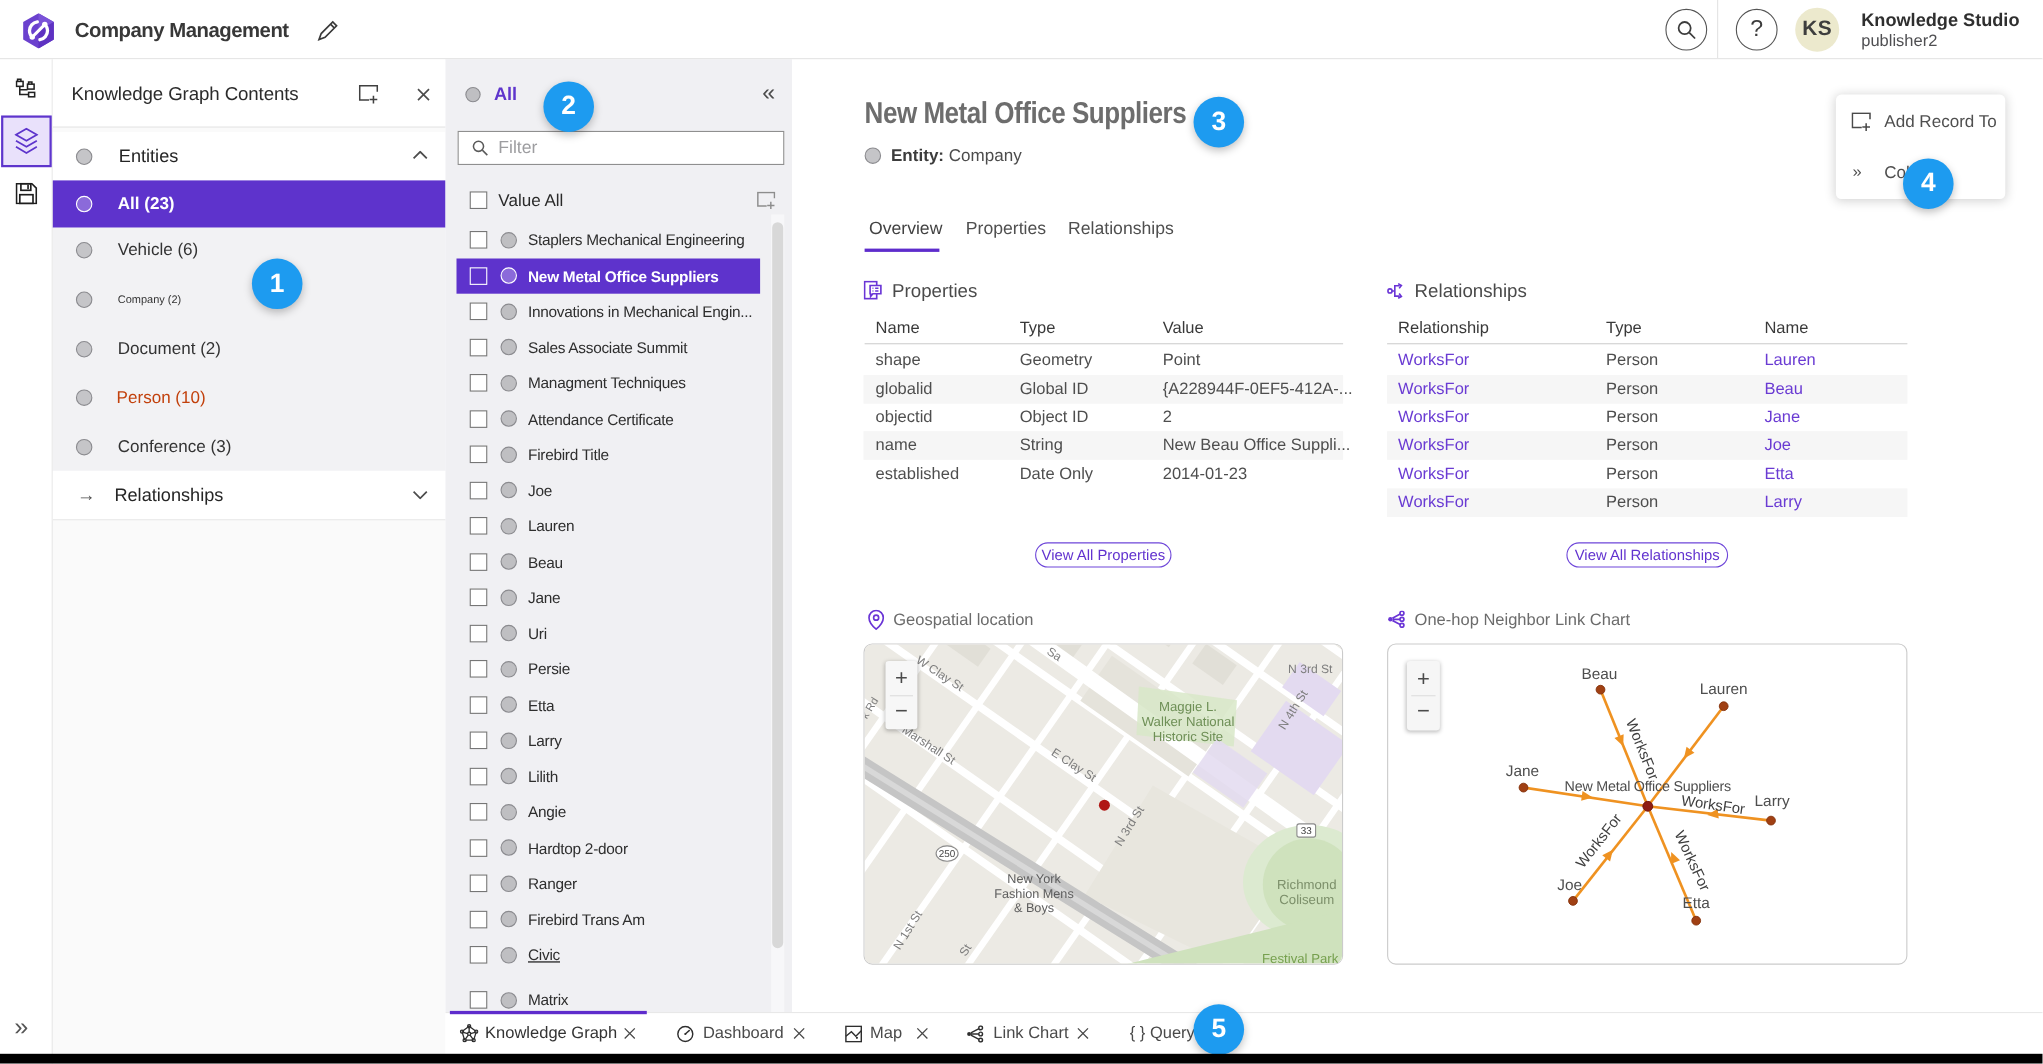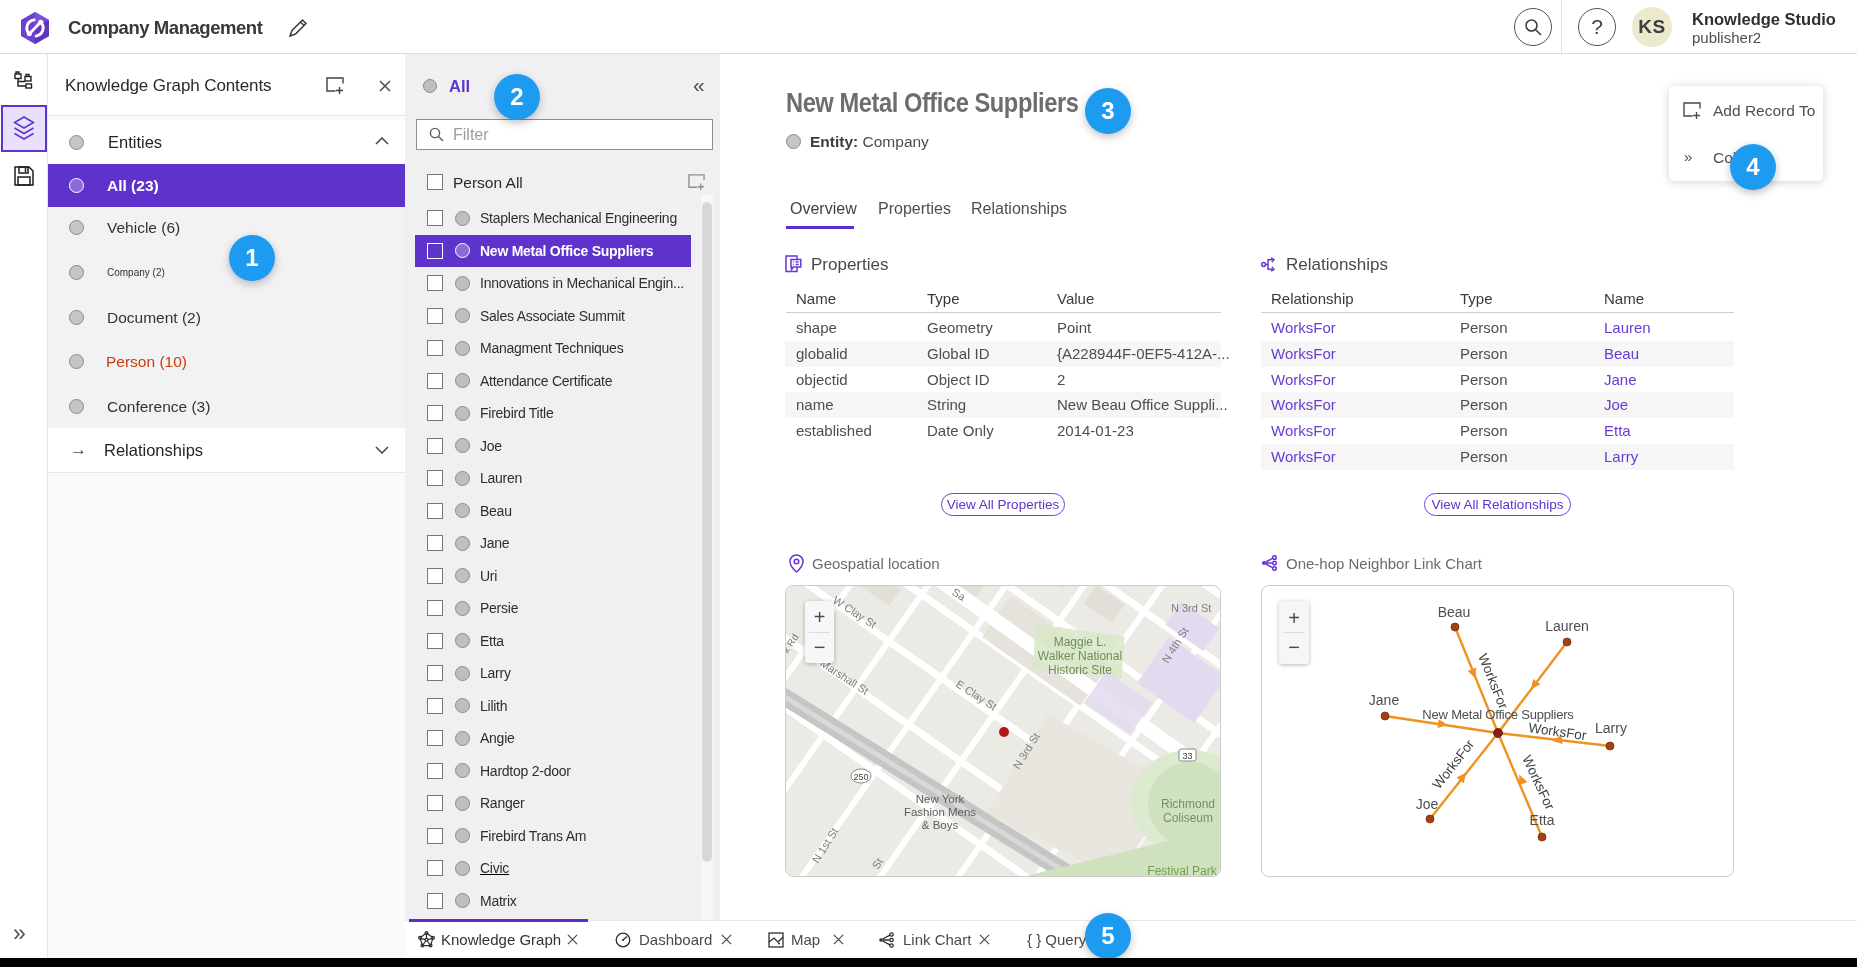--- a/index.html
+++ b/index.html
@@ -163,21 +163,21 @@
   <div class="abs" style="left:18px;top:25px;width:14px;height:14px;border-radius:50%;background:#bfbfc2;border:1px solid #8b8b8f;"></div>
   <div class="abs" style="left:44px;top:23px;font-size:16.5px;font-weight:700;color:#5e35cc;">All</div>
   <div class="abs" style="left:288px;top:19px;font-size:21px;color:#4c4c4c;">«</div>
   <div class="abs" id="filterbox"></div>
   <svg class="abs" style="left:24px;top:73px" width="15" height="15" viewBox="0 0 15 15" fill="none" stroke="#5a5a5a" stroke-width="1.4">
     <circle cx="6" cy="6" r="4.6"></circle>
         <path d="M9.5 9.5 L14 14"></path>
   </svg>
   <div class="abs" style="left:48px;top:72px;font-size:16px;color:#9d9da0;">Filter</div>
   <div class="abs chk" style="left:22px;top:120px;"></div>
-  <div class="abs" style="left:48px;top:120px;font-size:15.5px;color:#2a2a2a;">Person All</div>
+  <div class="abs" style="left:48px;top:120px;font-size:15.5px;color:#2a2a2a;">Value All</div>
   <svg class="abs" style="left:283px;top:120px" width="17" height="17" viewBox="0 0 18 18" fill="none" stroke="#8d8d8d" stroke-width="1.4">
     <path d="M17 6.5 L17 1 L1 1 L1 14 L9.5 14"></path>
         <path d="M13.5 10 L13.5 17 M10 13.5 L17 13.5"></path>
   </svg>
   <div id="listrows">
         <div class="lrow" style="top:148px;">
           <div class="chk" style="margin-left:12px;"></div>
           <div class="lcirc" style=""></div>
           <div class="ltext" style="">Staplers Mechanical Engineering</div>
         </div>
@@ -274,21 +274,21 @@
         <div class="lrow" style="top:765.5px;">
           <div class="chk" style="margin-left:12px;"></div>
           <div class="lcirc" style=""></div>
           <div class="ltext" style="">Firebird Trans Am</div>
         </div>
         <div class="lrow" style="top:798px;text-decoration:underline;">
           <div class="chk" style="margin-left:12px;"></div>
           <div class="lcirc" style=""></div>
           <div class="ltext" style="">Civic</div>
         </div>
-        <div class="lrow" style="top:830.5px;">
+        <div class="lrow" style="top:830.5px;align-items:flex-end;">
           <div class="chk" style="margin-left:12px;"></div>
           <div class="lcirc" style=""></div>
           <div class="ltext" style="">Matrix</div>
         </div>
       </div>
 
   <div class="abs" style="left:296px;top:141px;width:12px;height:770px;background:#f7f7f9;"></div>
   <div class="abs" style="left:297px;top:148px;width:10px;height:660px;background:#d8d8d8;border-radius:5px;"></div>
 </div>
 

